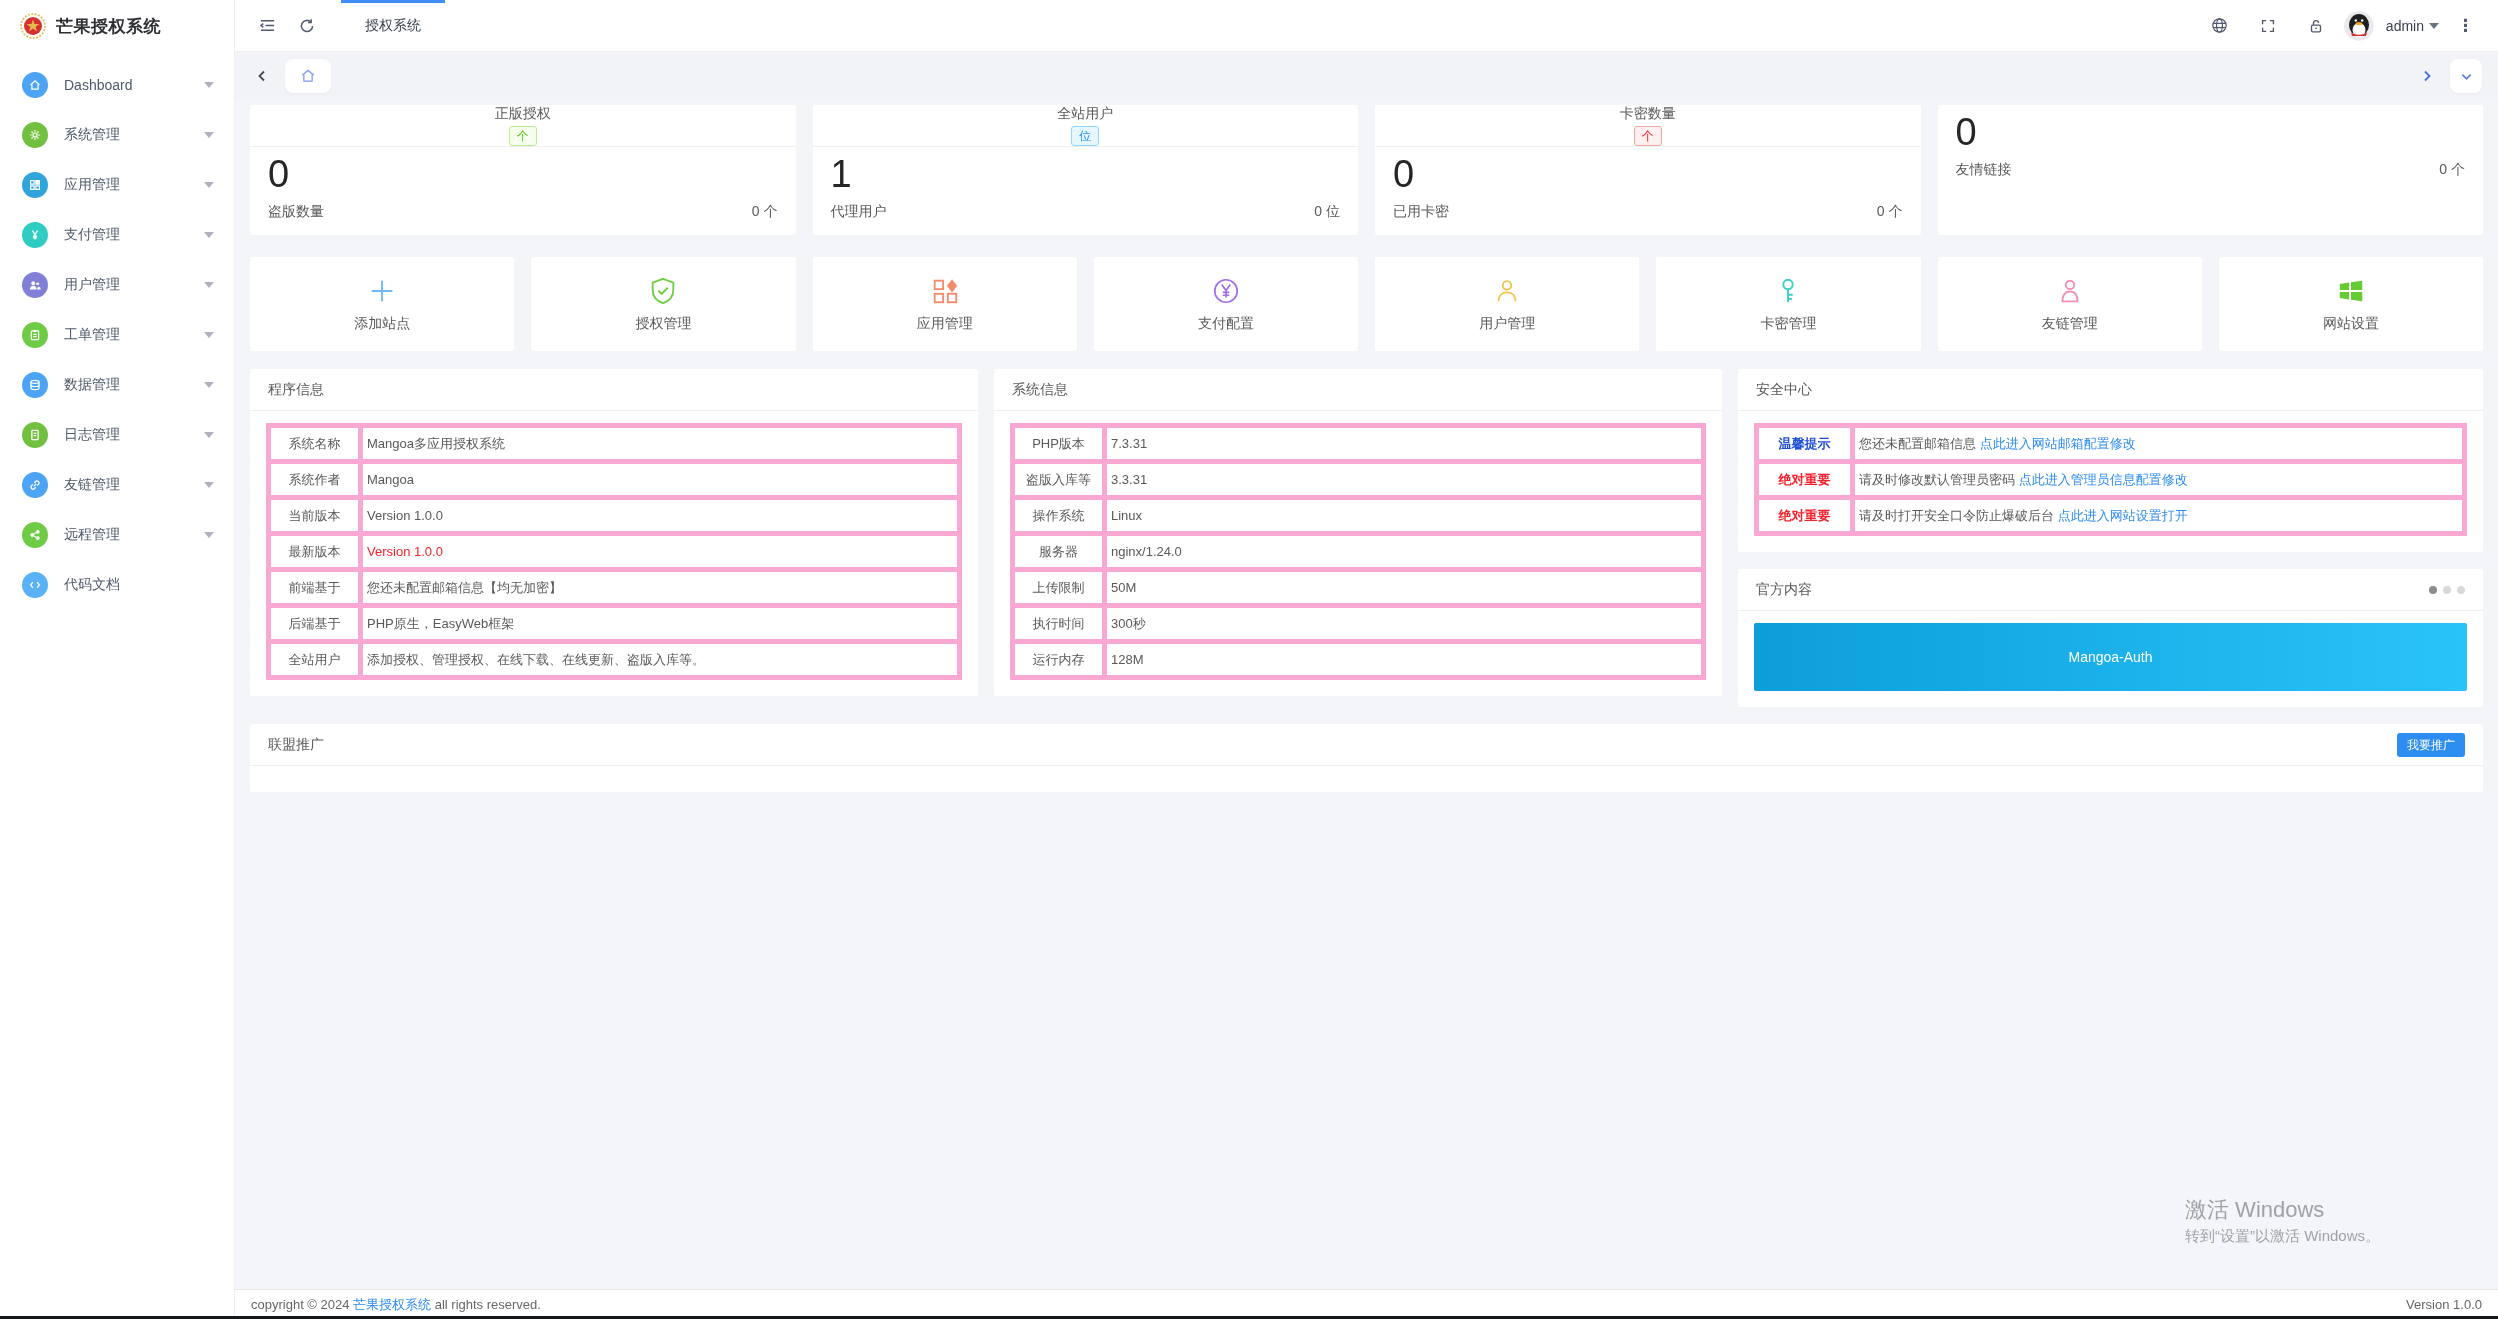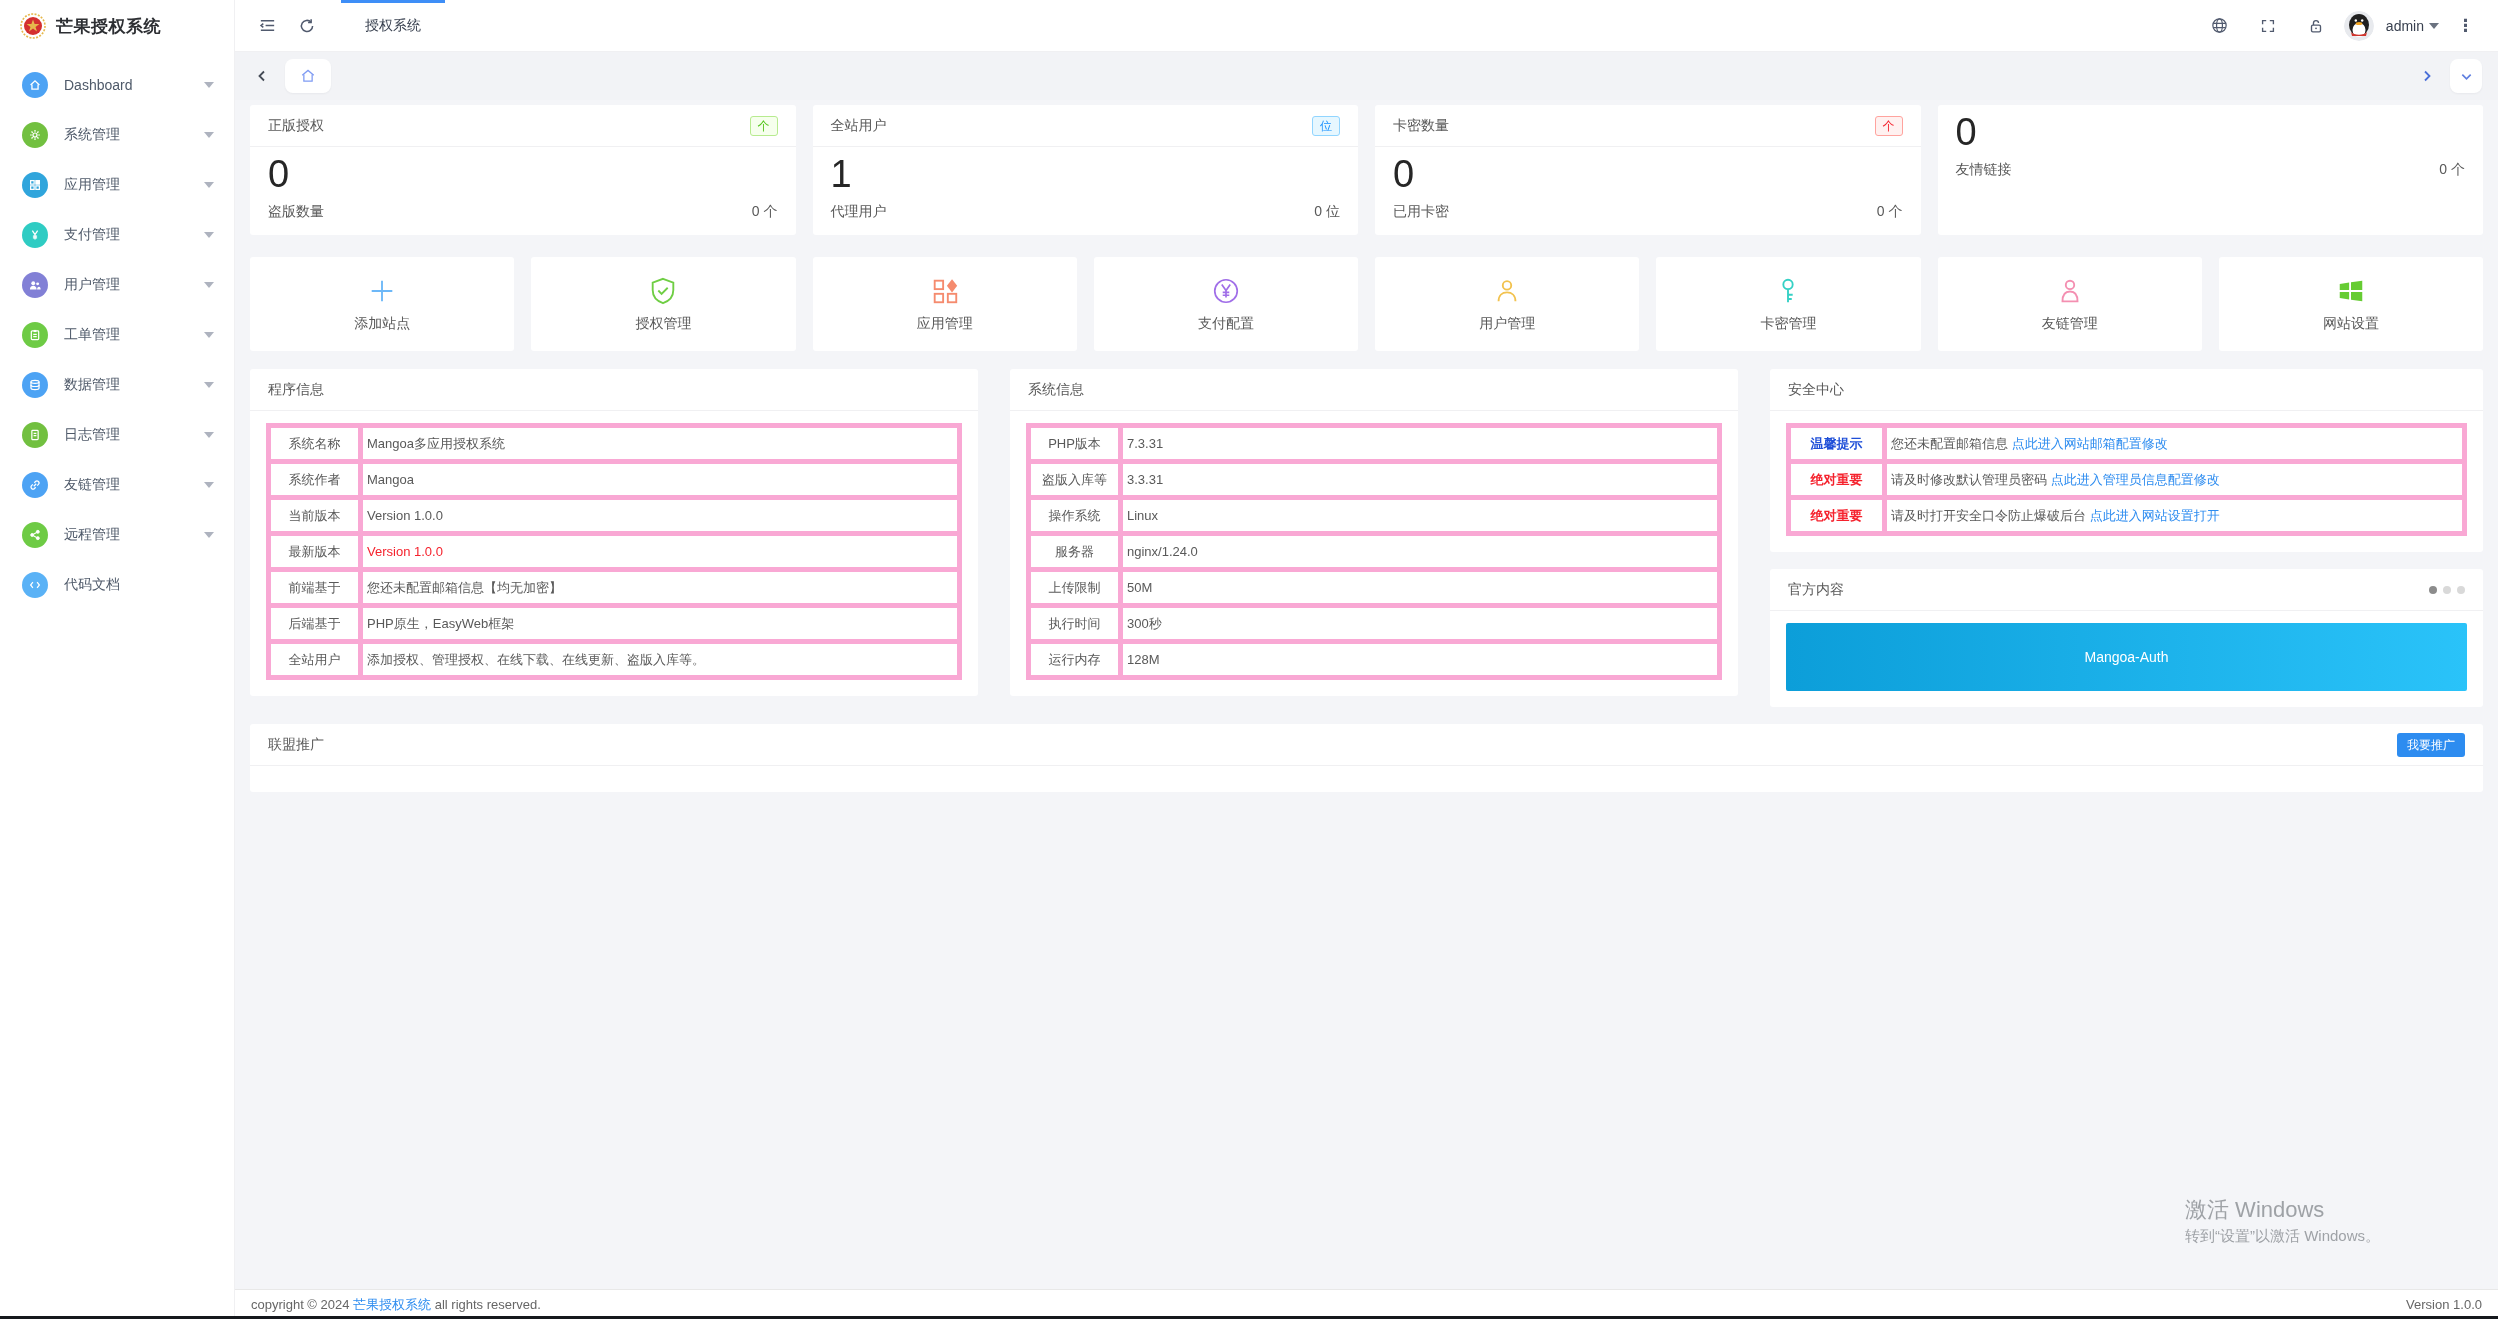--- a/index.html
+++ b/index.html
@@ -38,35 +38,35 @@
   .chip { background:#fff; border-radius:8px; height:34px; display:flex; align-items:center; justify-content:center; cursor:pointer; box-shadow:0 1px 2px rgba(30,40,60,.05); }
   .chip.home { width:46px; }
   .chip.dropdown { width:32px; margin-right:2px; }
   .strip-spacer { flex:1; }
 
   
   .content { position:relative; flex:1; overflow:hidden; padding:5px 15px 0 15px; background:#f4f5f8; display:flex; flex-direction:column; }
 
   .cards-row { display:flex; gap:17px; }
   .stat-card { flex:1; background:#fff; border-radius:3px; height:130px; }
-  .stat-head { height:42px; display:flex; align-items:center; justify-content:space-between; padding:0 18px; border-bottom:1px solid #f0f0f2; }
+  .stat-head { height:42px; display:flex; align-items:center; justify-content:space-between; padding:0 18px; border-bottom:1px solid #f0f0f2;flex-direction:column; }
   .stat-title { font-size:14px; color:#595959; }
   .badge { font-size:12px; line-height:1; padding:3px 7px; border-radius:3px; border:1px solid; }
   .b-green { color:#52c41a; border-color:#b7eb8f; background:#f6ffed; }
   .b-blue  { color:#1890ff; border-color:#91d5ff; background:#e6f7ff; }
   .b-red   { color:#f5222d; border-color:#ffa39e; background:#fff1f0; }
   .stat-body { padding:4px 18px 0 18px; }
   .stat-value { font-size:38px; color:#262626; line-height:46px; }
   .stat-foot { display:flex; justify-content:space-between; font-size:14px; color:#595959; margin-top:6px; }
 
   .actions-row { display:flex; gap:17px; margin-top:22px; }
   .action-card { flex:1; background:#fff; border-radius:3px; height:94px; display:flex; flex-direction:column; align-items:center; justify-content:center; gap:9px; cursor:pointer; }
   .action-label { font-size:14px; color:#595959; }
 
-  .panels-row { display:flex; gap:32px; margin-top:18px; align-items:flex-start; }
+  .panels-row { display:flex; gap:16px; margin-top:18px; align-items:flex-start; }
   .panel { background:#fff; border-radius:3px; }
   .panel-head { height:42px; display:flex; align-items:center; justify-content:space-between; padding:0 18px; border-bottom:1px solid #f0f0f2; }
   .panel-title { font-size:14px; color:#595959; }
   .panel-body { padding:12px 16px 16px 16px; }
   .w-info { width:728px; }
   .col3 { flex:1; display:flex; flex-direction:column; gap:17px; min-width:0; }
 
   table.info-table { width:100%; border-collapse:collapse; font-size:13px; color:#595959; }
   table.info-table td { border:5px solid #f9a8d4; height:36px; }
   td.cell-label { width:92px; text-align:center; color:#595959; }

